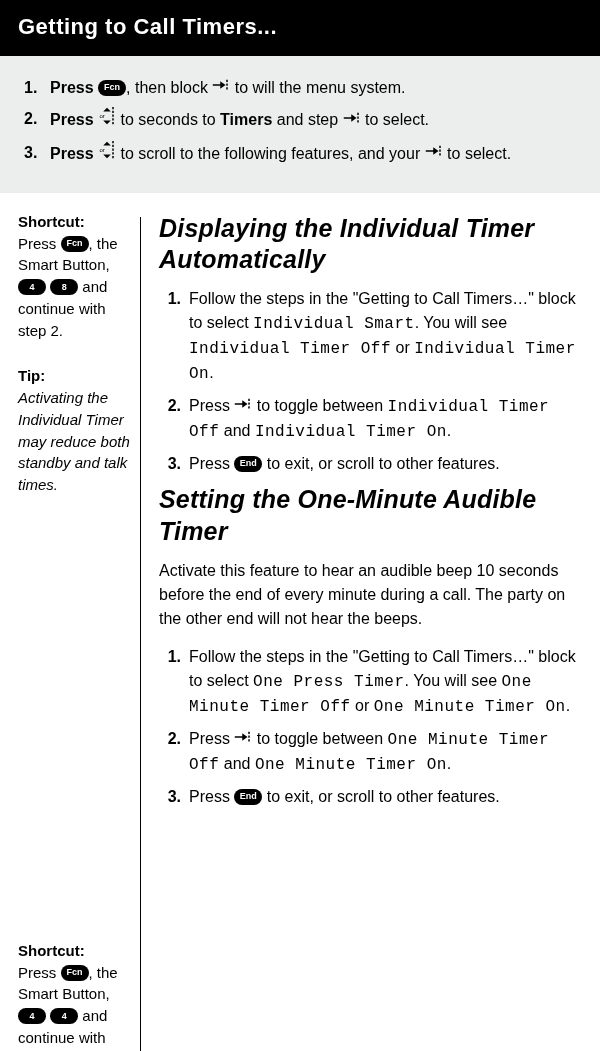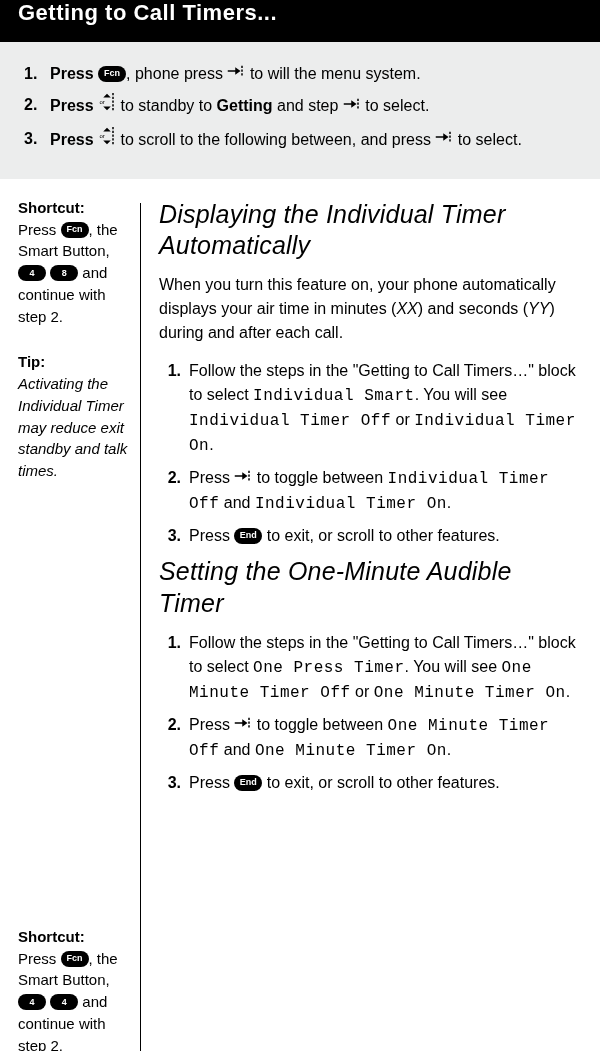--- a/index.html
+++ b/index.html
@@ -4,21 +4,21 @@
 <style>
   * { box-sizing: border-box; margin: 0; padding: 0; }
   html, body { width: 600px; background: #fff; font-family: Arial, Helvetica, sans-serif; color: #000; }
   body { padding-bottom: 30px; }
 
   .header-bar {
     background: #000;
     color: #fff;
     font-weight: 800;
     font-size: 22px;
-    padding: 0 18px 16px 18px;
+    padding: 14px 18px 16px 18px;
     letter-spacing: 0.5px;
   }
 
   .steps-block {
     background: #eceded;
     padding: 14px 24px 18px 24px;
     font-size: 16px;
     line-height: 1.55;
   }
   .step-row { display: flex; margin: 6px 0; }
@@ -74,21 +74,21 @@
   }
 
   .main {
     flex: 1;
     padding: 0 22px 0 18px;
     font-size: 16px;
     line-height: 1.5;
   }
   .section-title {
     font-family: "Arial Black", Arial, sans-serif;
-    font-weight: 400;
+    font-weight: 700;
     font-style: italic;
     font-size: 25px;
     line-height: 1.25;
     margin: 2px 0 12px 0;
     letter-spacing: 0.2px;
   }
   .para { margin-bottom: 14px; }
   .list-row { display: flex; margin: 8px 0; }
   .list-num { font-weight: 700; width: 30px; flex-shrink: 0; text-align: right; padding-right: 8px; }
   .list-body { flex: 1; }
@@ -105,91 +105,88 @@
 <body>
 
 <div class="header-bar">
   <span>Getting to Call Timers...</span>
 </div>
 
 <div class="steps-block">
   <div class="step-row">
     <div class="step-num">1.</div>
     <div class="step-body">
-      <span class="bold">Press </span><span class="key-pill">Fcn</span><span>, phone press </span><span class="icon-arrow-right"><svg width="18" height="14" viewBox="0 0 24 14">
+      <span class="bold">Press </span><span class="key-pill">Fcn</span><span>, then block </span><span class="icon-arrow-right"><svg width="18" height="14" viewBox="0 0 24 14">
             <line x1="1" y1="7" x2="12" y2="7" stroke="#000" stroke-width="2"></line>
             <polygon points="11,2 18,7 11,12" fill="#000"></polygon>
             <line x1="20" y1="0" x2="20" y2="14" stroke="#000" stroke-width="2" stroke-dasharray="3,2"></line>
           </svg></span><span> to will the menu system.</span>
     </div>
   </div>
   <div class="step-row">
     <div class="step-num">2.</div>
     <div class="step-body">
       <span class="bold">Press  </span><span class="icon-arrows-ud"><svg width="18" height="20" viewBox="0 0 24 24">
             <polygon points="7,6 12,1 17,6" fill="#000"></polygon>
             <text x="2" y="14" font-size="8" font-family="Arial" fill="#000">or</text>
             <polygon points="7,18 12,23 17,18" fill="#000"></polygon>
             <line x1="20" y1="0" x2="20" y2="24" stroke="#000" stroke-width="2" stroke-dasharray="3,2"></line>
-          </svg></span><span> to standby to </span><span class="bold">Getting</span><span> and step </span><span class="icon-arrow-right"><svg width="18" height="14" viewBox="0 0 24 14">
+          </svg></span><span> to seconds to </span><span class="bold">Timers</span><span> and step </span><span class="icon-arrow-right"><svg width="18" height="14" viewBox="0 0 24 14">
             <line x1="1" y1="7" x2="12" y2="7" stroke="#000" stroke-width="2"></line>
             <polygon points="11,2 18,7 11,12" fill="#000"></polygon>
             <line x1="20" y1="0" x2="20" y2="14" stroke="#000" stroke-width="2" stroke-dasharray="3,2"></line>
           </svg></span><span> to select.</span>
     </div>
   </div>
   <div class="step-row">
     <div class="step-num">3.</div>
     <div class="step-body">
       <span class="bold">Press  </span><span class="icon-arrows-ud"><svg width="18" height="20" viewBox="0 0 24 24">
             <polygon points="7,6 12,1 17,6" fill="#000"></polygon>
             <text x="2" y="14" font-size="8" font-family="Arial" fill="#000">or</text>
             <polygon points="7,18 12,23 17,18" fill="#000"></polygon>
             <line x1="20" y1="0" x2="20" y2="24" stroke="#000" stroke-width="2" stroke-dasharray="3,2"></line>
-          </svg></span><span> to scroll to the following between, and press </span><span class="icon-arrow-right"><svg width="18" height="14" viewBox="0 0 24 14">
+          </svg></span><span> to scroll to the following features, and your </span><span class="icon-arrow-right"><svg width="18" height="14" viewBox="0 0 24 14">
             <line x1="1" y1="7" x2="12" y2="7" stroke="#000" stroke-width="2"></line>
             <polygon points="11,2 18,7 11,12" fill="#000"></polygon>
             <line x1="20" y1="0" x2="20" y2="14" stroke="#000" stroke-width="2" stroke-dasharray="3,2"></line>
           </svg></span><span> to select.</span>
     </div>
   </div>
 </div>
 
 <div class="content-area">
   <div class="sidebar">
 
     <div class="sidebar-block">
       <div class="label">Shortcut:</div>
       <span>Press </span><span class="key-pill">Fcn</span><span>, the Smart Button,</span>
       <span class="key-pill">4</span> <span class="key-pill">8</span><span> and continue with step 2.</span>
     </div>
 
     <div class="sidebar-block">
       <div class="label">Tip:</div>
-      <div class="italic">Activating the Individual Timer may reduce exit standby and talk times.</div>
+      <div class="italic">Activating the Individual Timer may reduce both standby and talk times.</div>
     </div>
 
     <div class="spacer-420"></div>
 
     <div class="sidebar-block">
       <div class="label">Shortcut:</div>
       <span>Press </span><span class="key-pill">Fcn</span><span>, the Smart Button,</span>
       <span class="key-pill">4</span> <span class="key-pill">4</span><span> and continue with step 2.</span>
     </div>
 
   </div>
 
   <div class="divider"></div>
 
   <div class="main">
 
     <h2 class="section-title">Displaying the Individual Timer Automatically</h2>
-    <p class="para">
-      <span>When you turn this feature on, your phone automatically displays your air time in minutes (</span><span class="ital">XX</span><span>) and seconds (</span><span class="ital">YY</span><span>) during and after each call.</span>
-    </p>
 
     <div class="list-row">
       <div class="list-num">1.</div>
       <div class="list-body">
         <span>Follow the steps in the "Getting to Call Timers…" block to select </span><span class="lcd">Individual Smart</span><span>. You will see </span><span class="lcd">Individual Timer Off</span><span> or </span><span class="lcd">Individual Timer On</span><span>.</span>
       </div>
     </div>
 
     <div class="list-row">
       <div class="list-num">2.</div>
@@ -203,20 +200,21 @@
     </div>
 
     <div class="list-row">
       <div class="list-num">3.</div>
       <div class="list-body">
         <span>Press </span><span class="key-pill">End</span><span> to exit, or scroll to other features.</span>
       </div>
     </div>
 
     <h2 class="section-title" style="">Setting the One-Minute Audible Timer</h2>
+    <p class="para">Activate this feature to hear an audible beep 10 seconds before the end of every minute during a call. The party on the other end will not hear the beeps.</p>
 
     <div class="list-row">
       <div class="list-num">1.</div>
       <div class="list-body">
         <span>Follow the steps in the "Getting to Call Timers…" block to select </span><span class="lcd">One Press Timer</span><span>. You will see </span><span class="lcd">One Minute Timer Off</span><span> or </span><span class="lcd">One Minute Timer On</span><span>.</span>
       </div>
     </div>
 
     <div class="list-row">
       <div class="list-num">2.</div>

